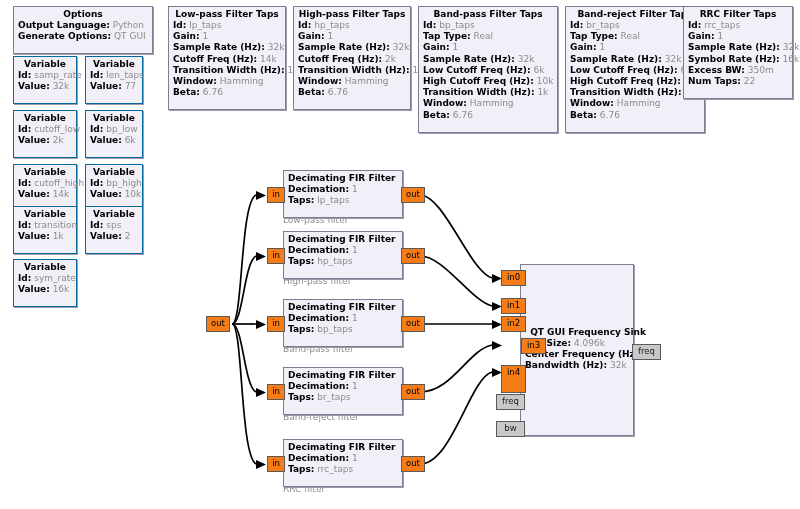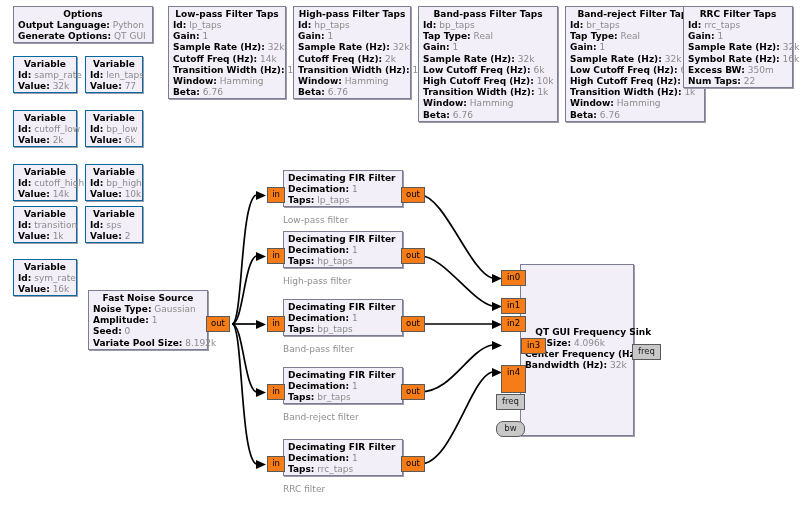--- a/index.html
+++ b/index.html
@@ -13,21 +13,21 @@
   }
   #canvas{position:absolute;left:0;top:0;width:800px;height:509px;}
 
   
   .block{
     position:absolute;
     background:#f2eff8;
     border:1px solid #7d7d91;
     box-shadow:1px 1px 0 0 #9b9bab;
     box-sizing:border-box;
-    padding:2px 4px 0 4px;
+    padding:2px 4px 11px 4px;
     z-index:5;
   }
   .block .title{
     font-size:9px;
     font-weight:bold;
     color:#000;
     text-align:center;
     line-height:11px;
     white-space:nowrap;
     padding-bottom:0px;
@@ -229,27 +229,20 @@
   <div class="block" style="left:683px;top:6px;width:110px;">
     <div class="title">RRC Filter Taps</div>
     <div class="row"><span class="k">Id:</span> <span>rrc_taps</span></div>
     <div class="row"><span class="k">Gain:</span> <span>1</span></div>
     <div class="row"><span class="k">Sample Rate (Hz):</span> <span>32k</span></div>
     <div class="row"><span class="k">Symbol Rate (Hz):</span> <span>16k</span></div>
     <div class="row"><span class="k">Excess BW:</span> <span>350m</span></div>
     <div class="row"><span class="k">Num Taps:</span> <span>22</span></div>
   </div>
 
-  <div class="block" style="left:88px;top:290px;width:120px;">
-    <div class="title">Fast Noise Source</div>
-    <div class="row"><span class="k">Noise Type:</span> <span>Gaussian</span></div>
-    <div class="row"><span class="k">Amplitude:</span> <span>1</span></div>
-    <div class="row"><span class="k">Seed:</span> <span>0</span></div>
-    <div class="row"><span class="k">Variate Pool Size:</span> <span>8.192k</span></div>
-  </div>
   <div class="port" style="left:206px;top:316px;width:24px;height:16px;">out</div>
 
   <div class="block" style="left:283px;top:170px;width:120px;">
     <div class="title" style="text-align:left;">Decimating FIR Filter</div>
     <div class="row"><span class="k">Decimation:</span> <span>1</span></div>
     <div class="row"><span class="k">Taps:</span> <span>lp_taps</span></div>
   </div>
   <div class="port" style="left:267px;top:187px;width:18px;height:16px;">in</div>
   <div class="port" style="left:401px;top:187px;width:24px;height:16px;">out</div>
   <div class="caption" style="left:283px;top:215px;">Low-pass filter</div>
@@ -285,29 +278,29 @@
     <div class="title" style="text-align:left;">Decimating FIR Filter</div>
     <div class="row"><span class="k">Decimation:</span> <span>1</span></div>
     <div class="row"><span class="k">Taps:</span> <span>rrc_taps</span></div>
   </div>
   <div class="port" style="left:267px;top:456px;width:18px;height:16px;">in</div>
   <div class="port" style="left:401px;top:456px;width:24px;height:16px;">out</div>
   <div class="caption" style="left:283px;top:484px;">RRC filter</div>
 
   <div class="block" style="left:520px;top:264px;width:114px;height:172px;padding-top:0;">
     <div style="position:absolute;left:4px;top:62px;">
-      <div class="title" style="text-align:right;">QT GUI Frequency Sink</div>
+      <div class="title" style="text-align:center;">QT GUI Frequency Sink</div>
       <div class="row"><span class="k">FFT Size:</span> <span>4.096k</span></div>
       <div class="row"><span class="k">Center Frequency (Hz):</span> <span>0</span></div>
       <div class="row"><span class="k">Bandwidth (Hz):</span> <span>32k</span></div>
     </div>
   </div>
 
   <div class="port" style="left:501px;top:270px;width:25px;height:16px;">in0</div>
   <div class="port" style="left:501px;top:298px;width:25px;height:16px;">in1</div>
   <div class="port" style="left:501px;top:316px;width:25px;height:16px;">in2</div>
   <div class="port" style="left:501px;top:338px;width:25px;height:16px;margin-left:20px;">in3</div>
   <div class="port" style="left:501px;top:365px;width:25px;height:28px;">in4</div>
   <div class="port msg" style="left:496px;top:394px;width:29px;height:16px;">freq</div>
-  <div class="port msg" style="left:496px;top:421px;width:29px;height:16px;border-radius:7px;">bw</div>
+  <div class="port msg" style="left:496px;top:421px;width:29px;height:16px;">bw</div>
   <div class="port msg" style="left:632px;top:344px;width:29px;height:16px;">freq</div>
 
 </div>
 
 </body></html>

